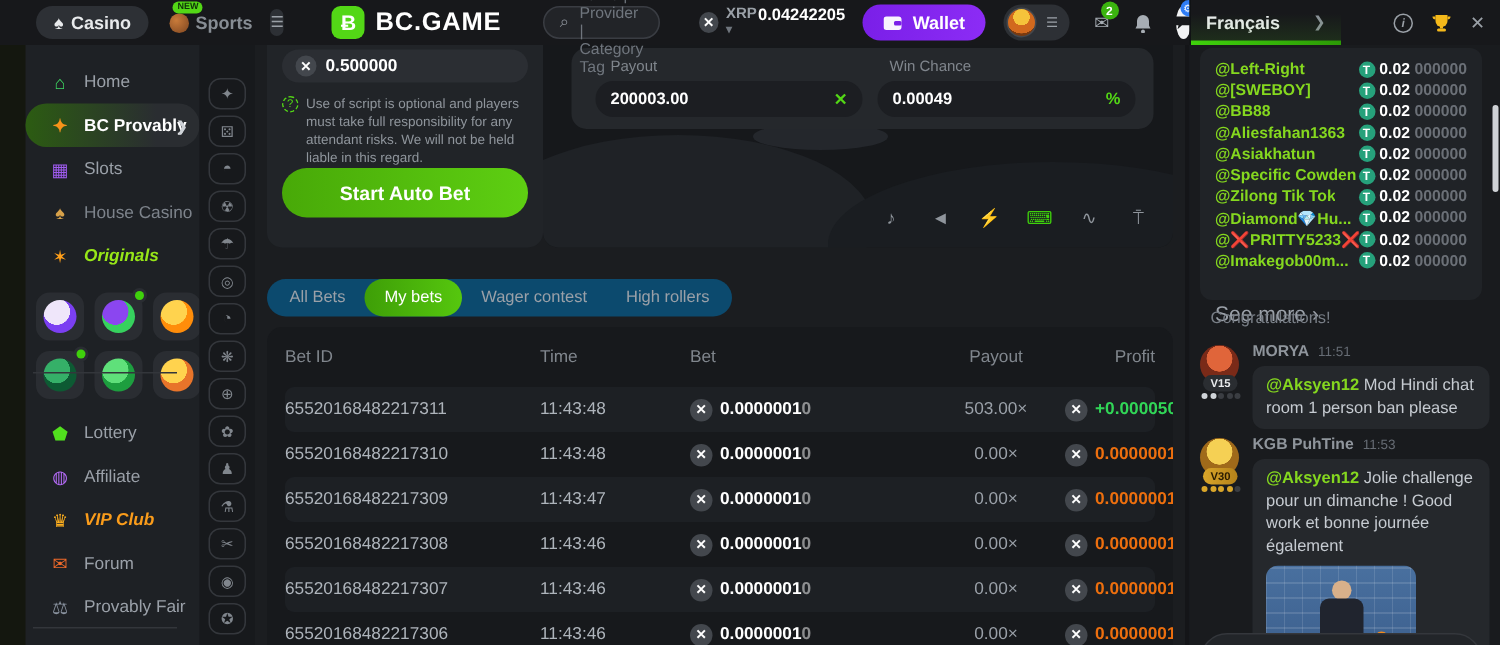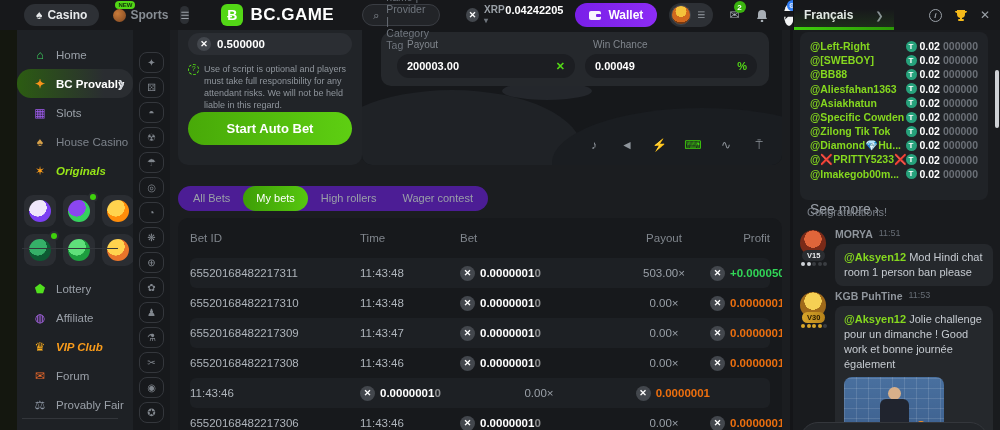--- a/index.html
+++ b/index.html
@@ -75,21 +75,21 @@
 .blob{position:absolute;background:#1f2226;border-radius:50%}
 .pw-panel{position:absolute;left:19px;top:2px;width:388px;height:54px;background:#25282c;border-radius:10px}
 .pw-label{position:absolute;top:7px;color:#80868d;font-size:10px}
 .pw-field{position:absolute;top:22px;height:24px;background:#1c1e22;border-radius:12px;display:flex;align-items:center;padding:0 10px;color:#fff;font-weight:bold;font-size:11px}
 .pw-field .suffix{margin-left:auto;color:#53d716;font-weight:bold;font-size:11px}
 .house{position:absolute;right:8px;top:68px;background:#24272b;border-radius:8px;padding:5px 12px;color:#868c93;font-size:10.5px}
 .toolbar{position:absolute;left:225px;top:108px;display:flex;gap:19px;align-items:center}
 .tool{color:#8f959c;font-size:12px;display:flex;align-items:center;justify-content:center;width:14px;height:14px}
 .tool.green{color:#3fd10c}
 
-.tabs{position:absolute;left:8px;top:156px;display:flex;background:#4c1d95;border-radius:13px;height:25px;align-items:center;padding:0 2px}
+.tabs{position:absolute;left:8px;top:156px;display:flex;background:#0c4a6e;border-radius:13px;height:25px;align-items:center;padding:0 2px}
 .tab{padding:0 13px;color:#9aa0a8;font-size:11px;line-height:25px;border-radius:13px}
 .tab.active{background:linear-gradient(90deg,#3e9e07,#56c70e);color:#fff;font-weight:normal;height:25px}
 
 .tablecard{position:absolute;left:8px;top:188px;width:604px;height:212px;background:#17191c;border-radius:10px 10px 0 0;padding:0 12px;overflow:hidden}
 .trow{display:grid;grid-template-columns:170px 100px 158px 92px 1fr;align-items:center;height:30px;font-size:11.5px}
 .trow.thead{height:40px;color:#80868d;font-size:11.5px}
 .trow:nth-child(even){background:#1d2024;border-radius:6px}
 .cell-bet{display:flex;align-items:center;gap:5px;color:#fff;font-weight:bold}
 .cell-pay{text-align:center;color:#9aa0a8}
 .th-pay{text-align:center}
@@ -112,21 +112,21 @@
 .msg{position:absolute;left:7px;width:193px}
 .msg .av{position:absolute;left:0;top:2px;width:26px;height:26px;border-radius:50%}
 .av.red{background:radial-gradient(circle at 50% 35%,#e0653a 0 40%,#7a2a18 41% 75%,#3a140c 76%)}
 .av.gold{background:radial-gradient(circle at 50% 35%,#f5d054 0 40%,#a06a1a 41% 75%,#4a2c08 76%)}
 .vbadge{position:absolute;left:2px;top:22px;background:#2a2d31;color:#e8eaec;font-size:7.5px;font-weight:bold;border-radius:6px;padding:1px 5px}
 .vbadge.gold{background:linear-gradient(90deg,#d9a62a,#b5821a);color:#2a1c02}
 .dots{position:absolute;left:1px;top:34px;display:flex;gap:1.5px}
 .dots i{width:4px;height:4px;border-radius:50%;background:#3a3d42;display:block}
 .dots i.on{background:#cfd3d8}
 .dots i.gold{background:#d9a62a}
-.mhead{margin-left:35px;display:flex;align-items:flex-start;gap:6px}
+.mhead{margin-left:35px;display:flex;align-items:center;gap:6px}
 .mname{color:#8f959c;font-weight:bold;font-size:10.5px}
 .mtime{color:#666c74;font-size:9px}
 .mbubble{margin-left:35px;margin-top:4px;background:#25282c;border-radius:8px;padding:6px 9px;font-size:11px;line-height:1.35;color:#c6cbd1;display:inline-block;max-width:158px}
 .mention{color:#85d81f;font-weight:bold}
 .gif{position:relative;margin-top:6px;width:100px;height:62px;border-radius:8px;overflow:hidden;background:
  repeating-linear-gradient(0deg,rgba(255,255,255,.12) 0 1px,transparent 1px 10px),
  repeating-linear-gradient(90deg,rgba(255,255,255,.12) 0 1px,transparent 1px 12px),
  linear-gradient(180deg,#49709f,#3c5f8d)}
 .figure-head{position:absolute;left:44px;top:10px;width:13px;height:13px;border-radius:50%;background:#d8b08a}
 .figure-body{position:absolute;left:36px;top:22px;width:29px;height:28px;border-radius:6px 6px 0 0;background:#20242e}
@@ -402,22 +402,22 @@
           </span>
           <span class="tool">
             <span>⍑</span>
           </span>
       </div>
     </div>
 
     <div class="tabs">
       <span class="tab">All Bets</span>
       <span class="tab active">My bets</span>
+      <span class="tab">Wager contest</span>
       <span class="tab">High rollers</span>
-      <span class="tab">Wager contest</span>
     </div>
 
     <div class="tablecard">
       <div class="trow thead">
         <span>Bet ID</span>
         <span>Time</span>
         <span>Bet</span>
         <span class="th-pay">Payout</span>
         <span style="text-align:right">Profit</span>
       </div>
@@ -467,20 +467,21 @@
           <span class="coin" style="width:15px;height:15px;font-size:9px">✕</span>
           <span><span>0.0000001</span><span class="dim">0</span></span>
         </span>
         <span class="cell-pay">0.00×</span>
         <span class="cell-profit" data-variant="loss">
           <span class="coin" style="width:15px;height:15px;font-size:9px">✕</span>
           <span><span>0.0000001</span></span>
         </span>
       </div>
         <div class="trow">
+        <span class="betid">65520168482217307</span>
         <span class="time">11:43:46</span>
         <span class="cell-bet">
           <span class="coin" style="width:15px;height:15px;font-size:9px">✕</span>
           <span><span>0.0000001</span><span class="dim">0</span></span>
         </span>
         <span class="cell-pay">0.00×</span>
         <span class="cell-profit" data-variant="loss">
           <span class="coin" style="width:15px;height:15px;font-size:9px">✕</span>
           <span><span>0.0000001</span></span>
         </span>

